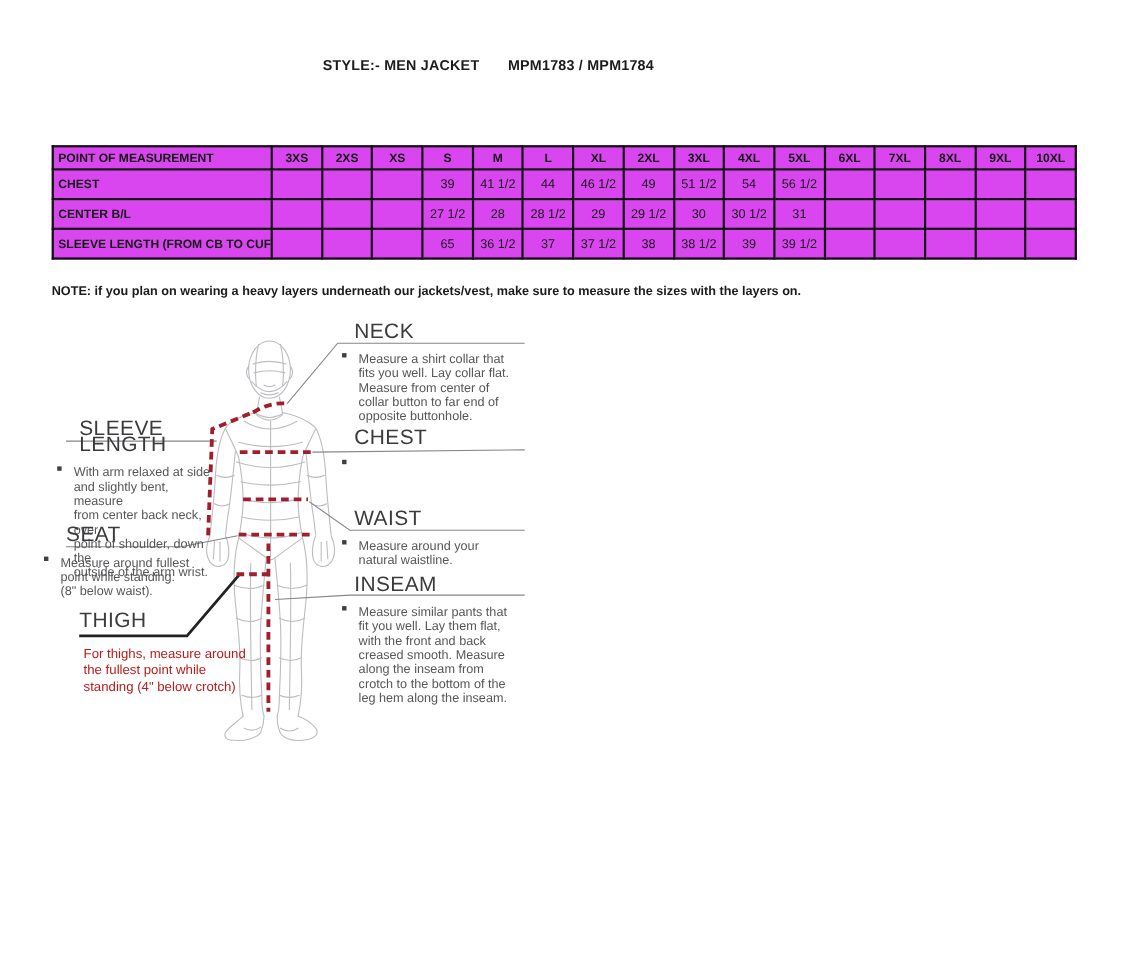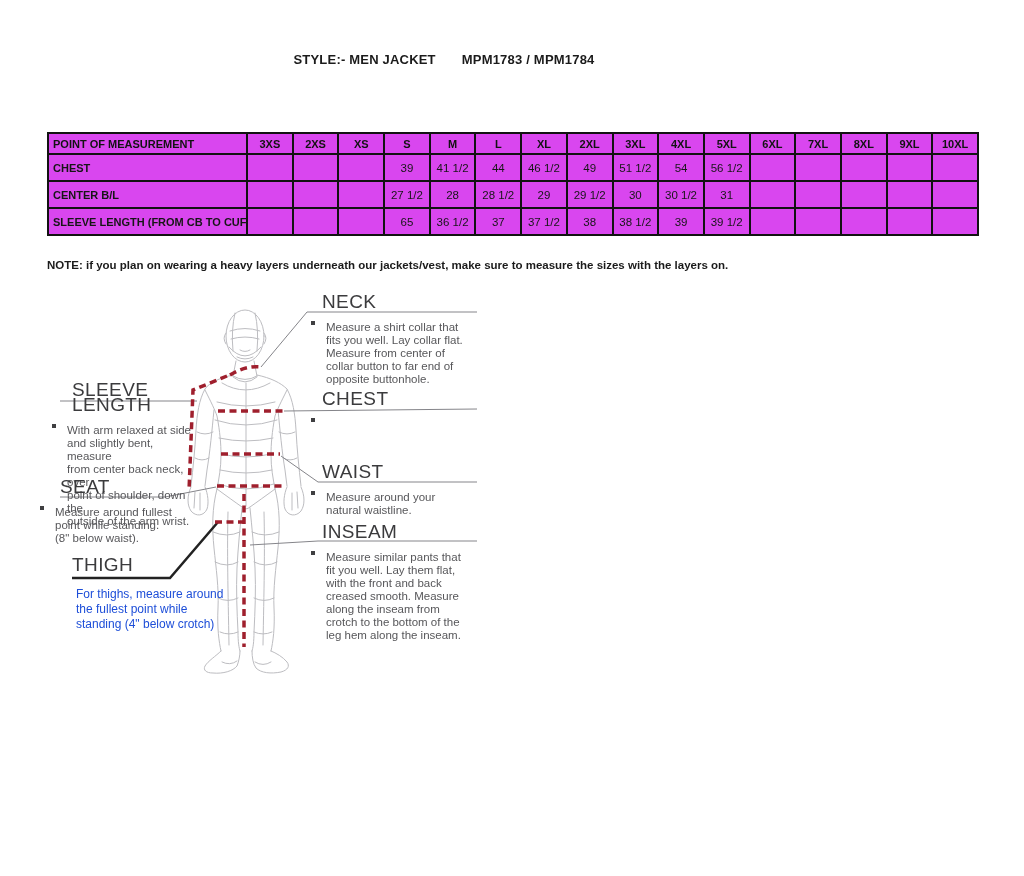--- a/index.html
+++ b/index.html
@@ -30,21 +30,21 @@
 
   
   .sec{position:absolute;}
   .sec h3{margin:0;font-size:19px;font-weight:400;color:#3b3b3d;letter-spacing:.4px;line-height:15px;}
   .sec .body{display:flex;gap:7px;margin-top:8px;}
   .sec .bullet{flex:none;width:4px;height:4px;background:#3f3f41;margin-top:4px;}
   .sec p{margin:4px;font-size:11.5px;line-height:13px;color:#57575a;white-space:pre-line;}
   .sec.left-col h3{margin-left:20px;}
   .sec.right-col h3{margin-left:11px;}
   .sec.thigh .body{margin-top:11px;}
-  .sec.thigh p{font-size:12px;line-height:15px;color:#1d4ed8;}
+  .sec.thigh p{font-size:12px;line-height:15px;color:#b91c1c;}
 </style>
 </head>
 <body>
 
 <div class="page">
 
   <div class="title">
     <span>STYLE:- MEN JACKET</span><span class="gap"></span><span>MPM1783 / MPM1784</span>
   </div>
 

